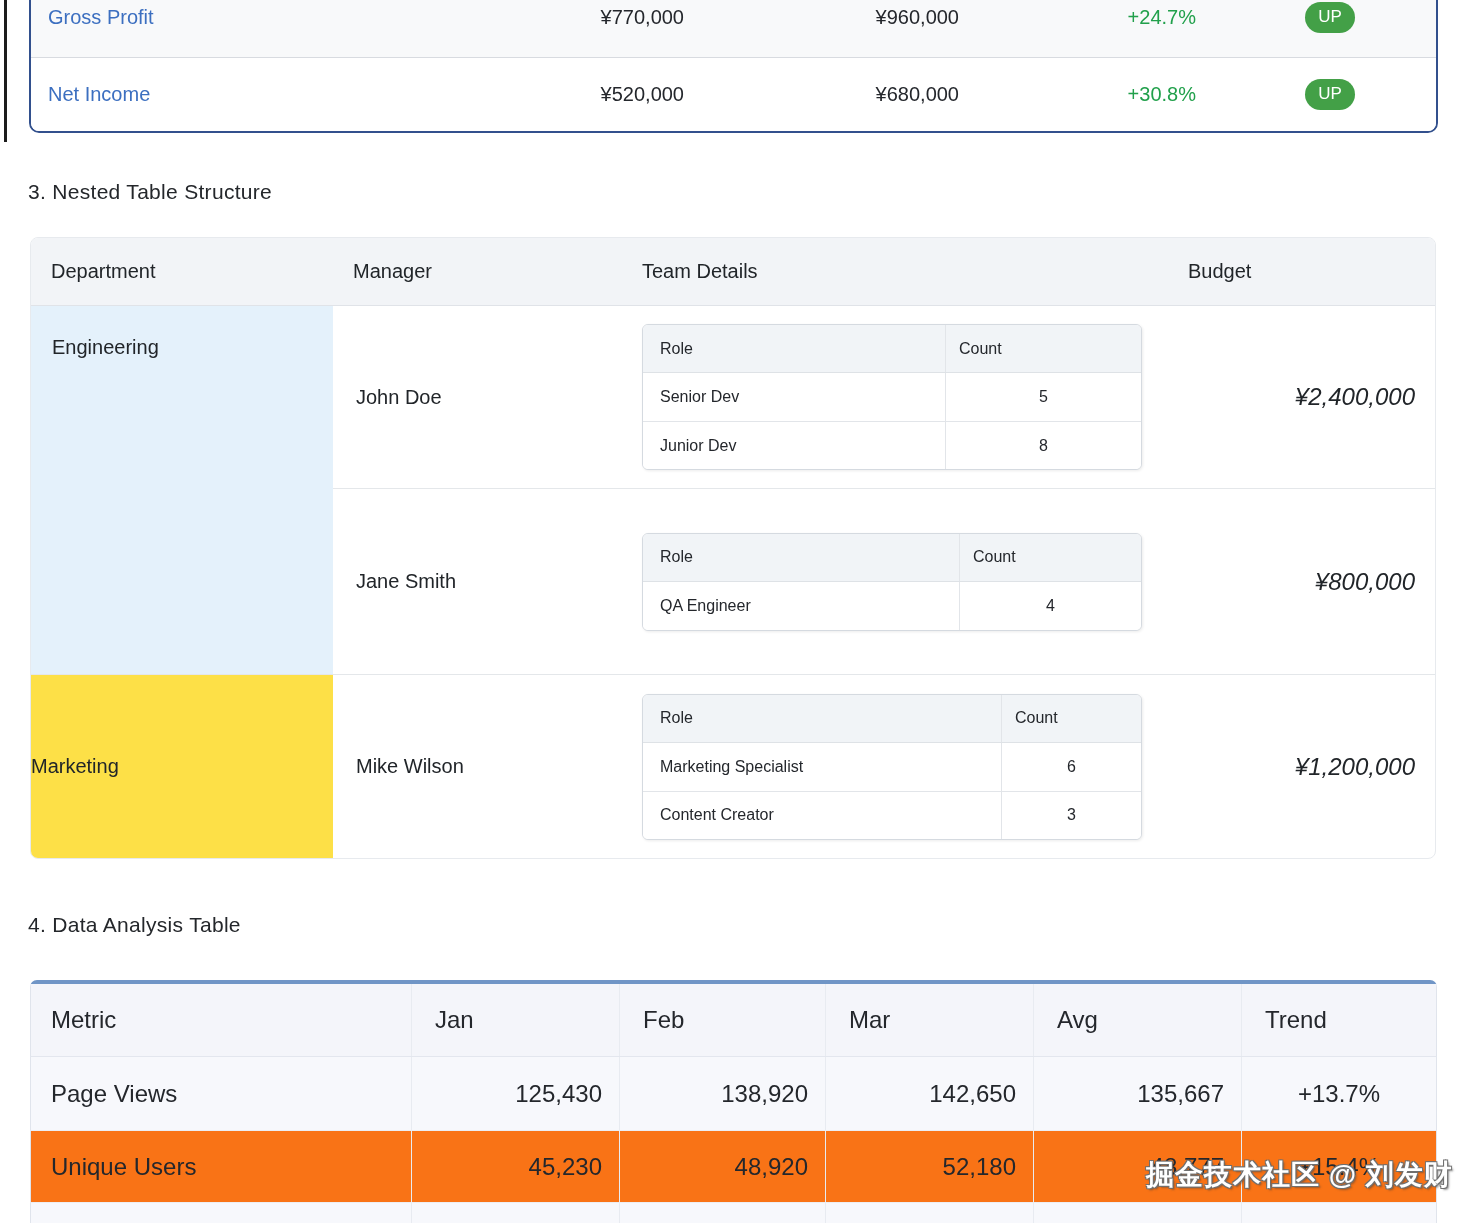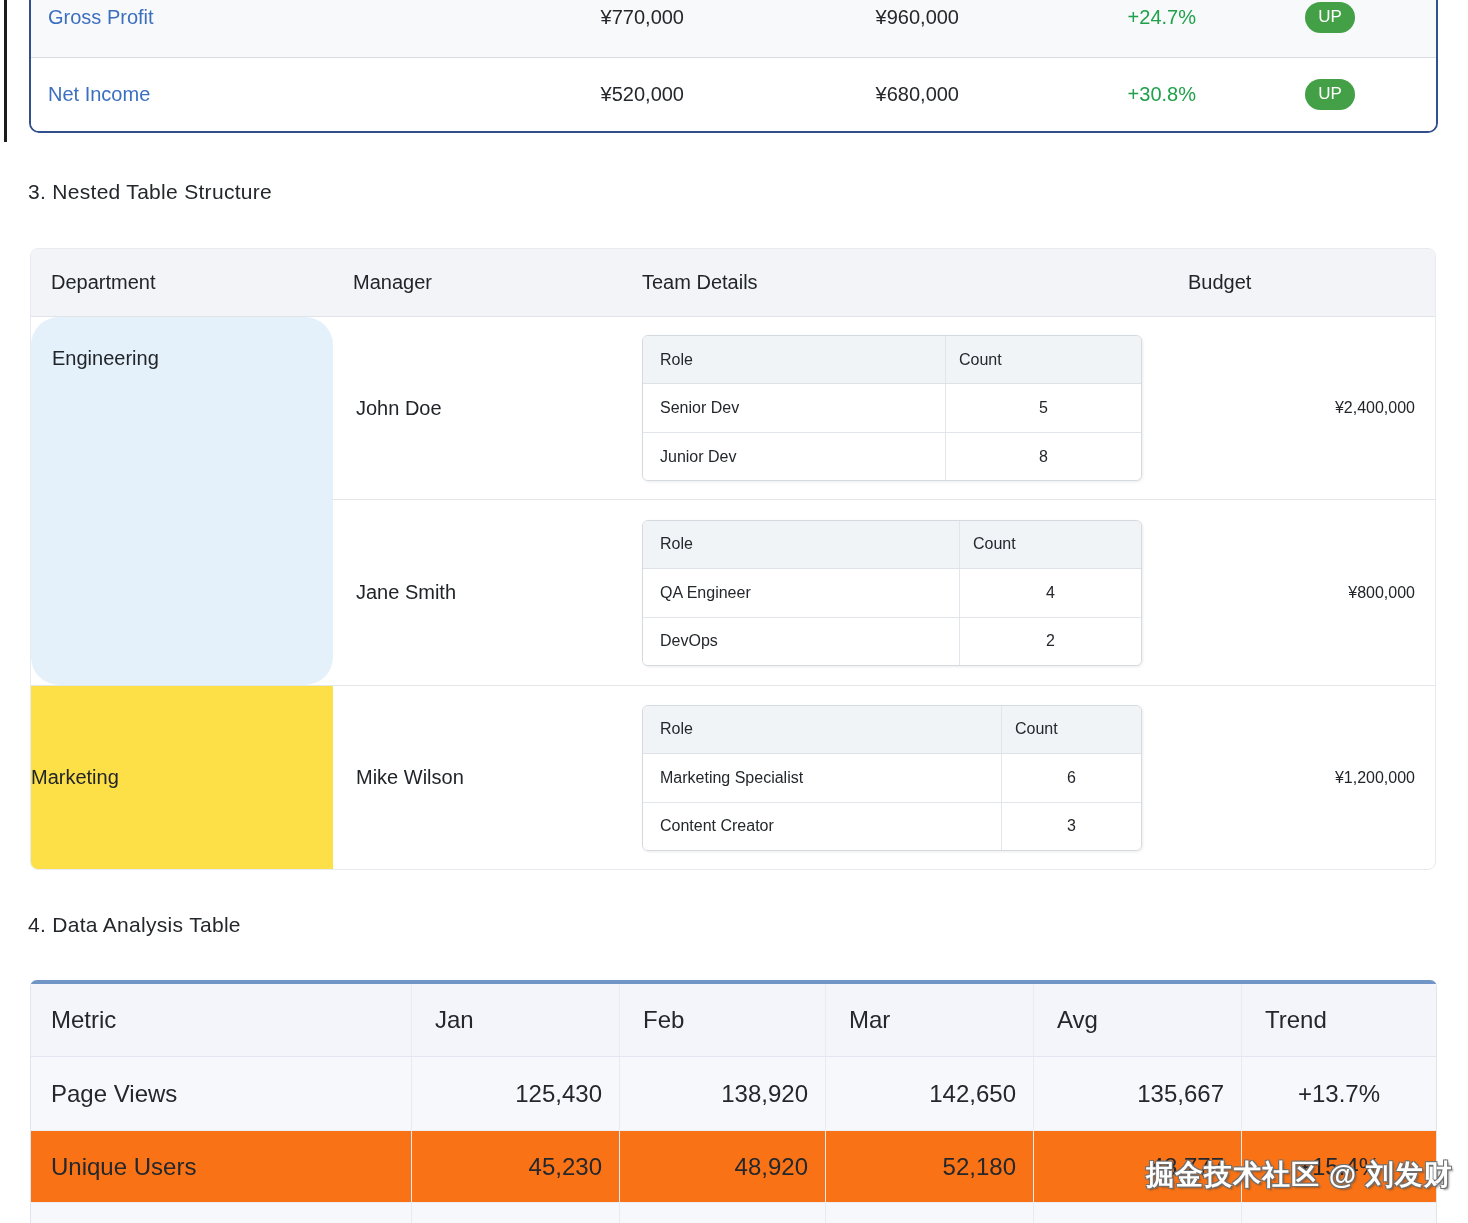--- a/index.html
+++ b/index.html
@@ -22,37 +22,37 @@
   .fin-badge-cell { display:flex; justify-content:center; }
   .badge-up { display:inline-block; background:#43a047; color:#fff; font-size:17px;
               padding:5px 13px; border-radius:16px; line-height:1.2; }
 
   
   .sec-h { position:absolute; left:28px; font-size:21px; color:#24272b; letter-spacing:0.3px; }
   .sec-h.h3 { top:180px; }
   .sec-h.h4 { top:913px; }
 
   
-  .nested { position:absolute; left:30px; top:248px; width:1406px;
+  .nested { position:absolute; left:30px; top:237px; width:1406px;
             border:1px solid #e7eaee; border-radius:8px; overflow:hidden; background:#fff; }
   .nested-head { display:grid; grid-template-columns:302px 289px 546px 1fr; height:68px;
                  background:#f2f4f7; border-bottom:1px solid #e0e3e8; align-items:center; }
   .nested-head > div { padding-left:20px; font-size:20px; color:#212529; }
   .dept-group { display:flex; }
   .dept-group.marketing { border-top:1px solid #e4e7ea; }
   .dept-cell { width:302px; flex:0 0 302px; font-size:20px; }
-  .dept-cell.engineering { background:#e4f1fb; padding:30px 0 0 21px;border-radius:28px; }
+  .dept-cell.engineering { background:#e4f1fb; padding:30px 0 0 21px; }
   .dept-cell.marketing-bg { background:#fde047; display:flex; align-items:center; }
   .mgr-rows { flex:1; display:flex; flex-direction:column; }
   .mgr-row { display:grid; grid-template-columns:289px 546px 1fr; }
   .mgr-row + .mgr-row { border-top:1px solid #e4e7ea; }
   .mgr-row.h182 { height:182px; } .mgr-row.h186 { height:186px; } .mgr-row.h183 { height:183px; }
   .mgr-name { display:flex; align-items:center; padding-left:23px; font-size:20px; }
   .team-cell { display:flex; align-items:center; }
-  .budget-cell { display:flex; align-items:center; justify-content:flex-end; padding-right:20px; font-size:16px; }
+  .budget-cell { display:flex; align-items:center; justify-content:flex-end; padding-right:20px; font-size:24px;font-style:italic; }
 
   .inner-table { margin-left:20px; width:500px; border:1px solid #d5dae0; border-radius:6px;
                  overflow:hidden; background:#fff; box-shadow:1px 1px 3px rgba(0,0,0,0.08); }
   .inner-row { display:grid; }
   .it-john .inner-row { grid-template-columns:302px 1fr; }
   .it-jane .inner-row { grid-template-columns:316px 1fr; }
   .it-mike .inner-row { grid-template-columns:358px 1fr; }
   .inner-row.ih { background:#f1f4f7; height:48px; border-bottom:1px solid #dee2e6; }
   .inner-row.ib { height:48px; background:#fff; }
   .inner-row.ib + .inner-row.ib { border-top:1px solid #e2e5e9; }
@@ -154,24 +154,20 @@
           <div class="team-cell">
             <div class="inner-table it-jane">
               <div class="inner-row ih">
                 <div class="role-cell">Role</div>
                 <div class="count-head">Count</div>
               </div>
               <div class="inner-row ib">
                 <div class="role-cell">QA Engineer</div>
                 <div class="count-cell">4</div>
               </div>
-              <div class="inner-row ib">
-                <div class="role-cell">DevOps</div>
-                <div class="count-cell">2</div>
-              </div>
             </div>
           </div>
           <div class="budget-cell">¥800,000</div>
         </div>
 
       </div>
     </div>
 
     <div class="dept-group marketing">
       <div class="dept-cell marketing-bg">Marketing</div>

